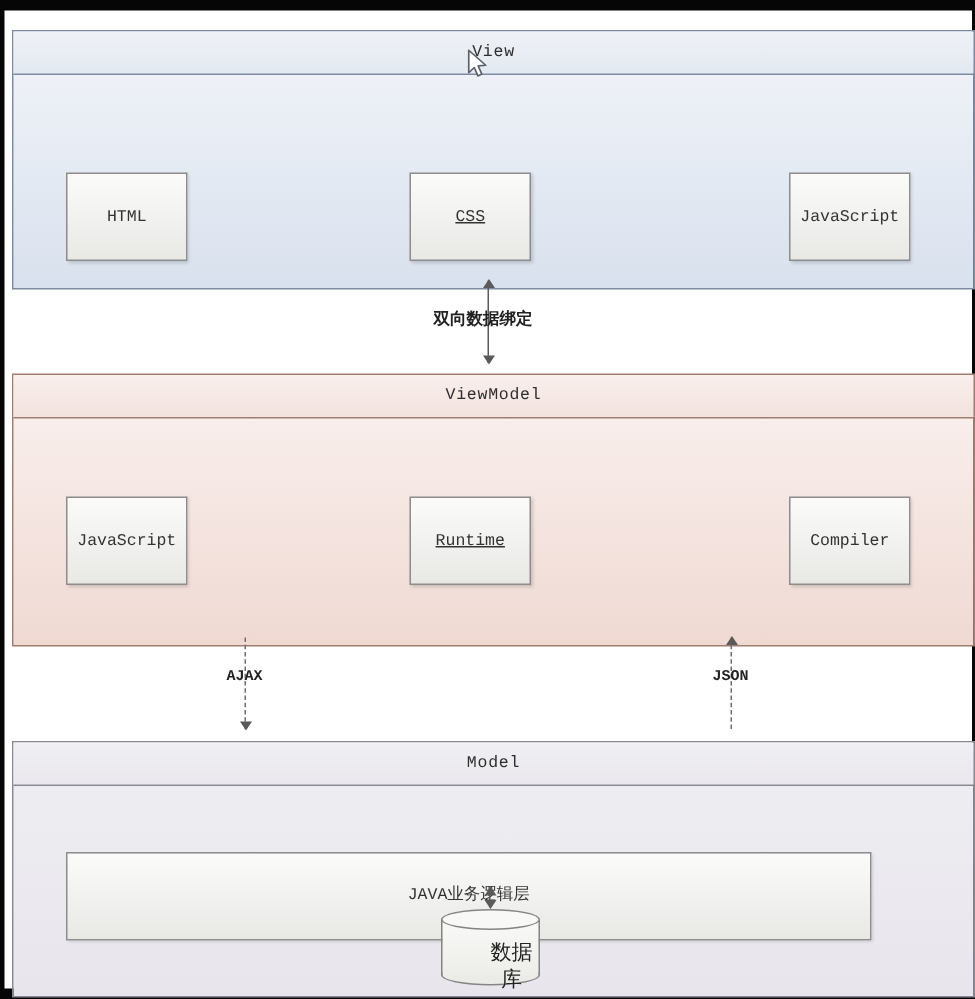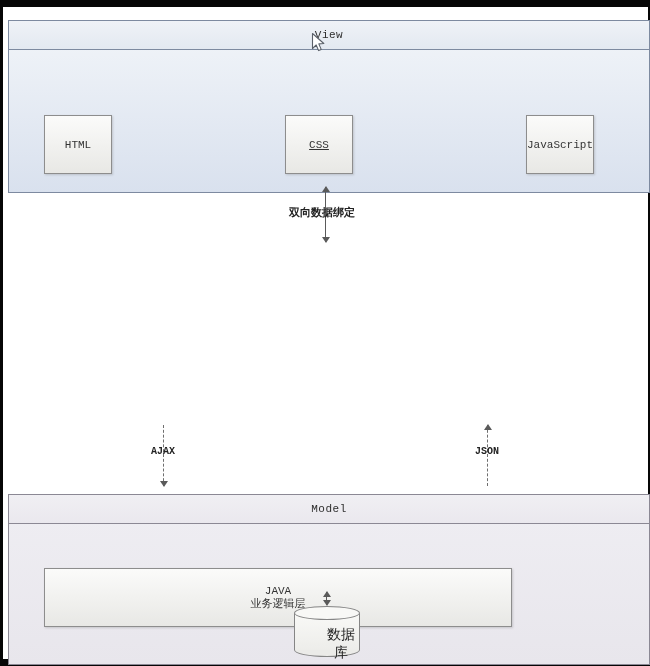--- a/index.html
+++ b/index.html
@@ -43,35 +43,35 @@
     top:487px;height:171px;border-color:#8b8894;
     background:linear-gradient(#efeef3,#e8e6ec);
   }
   #panel-model .panel-header{
     border-bottom:1px solid #8b8894;
     background:linear-gradient(#f0eff3,#eae8ee);
   }
   
   .node{
     position:absolute;box-sizing:border-box;
-    width:68px;height:59px;
+    width:81px;height:59px;
     border:1px solid #8d8d8d;
     background:linear-gradient(#fbfbfa,#e8e8e5);
     box-shadow:1px 1px 2px rgba(90,90,90,0.25);
     display:flex;align-items:center;justify-content:center;
     font-size:11px;color:#333;
   }
   .row-top{top:65px;}        
   .row-vm{top:52px;}         
   .col-left{left:35px;}
-  .col-mid{left:276px;text-decoration:underline;}
+  .col-mid{left:264px;text-decoration:underline;}
   .col-right{left:517px;}
   .node-wide{
-    left:35px;top:44px;width:468px;height:59px;
-    flex-direction:column;line-height:13px;
+    left:35px;top:44px;width:537px;height:59px;
+    flex-direction:row;line-height:13px;
   }
   
   .vline{position:absolute;width:0;}
   .solid{border-left:1px solid #5a5a5a;}
   .dashed{border-left:1px dashed #6f6f6f;}
   .arrow{position:absolute;width:0;height:0;left:-4px;}
   .arrow-up{top:-1px;border-left:4px solid transparent;border-right:4px solid transparent;border-bottom:6px solid #5a5a5a;}
   .arrow-down{bottom:-1px;border-left:4px solid transparent;border-right:4px solid transparent;border-top:6px solid #5a5a5a;}
   #conn-binding{left:325px;top:187px;height:55px;}
   #conn-ajax{left:163px;top:425px;height:61px;}
@@ -126,20 +126,36 @@
       </div>
       <div class="node row-top col-mid">
         <span>CSS</span>
       </div>
       <div class="node row-top col-right">
         <span>JavaScript</span>
       </div>
     </div>
   </section>
 
+  <section class="panel" id="panel-viewmodel">
+    <div class="panel-header">
+      <span>ViewModel</span>
+    </div>
+    <div class="panel-body">
+      <div class="node row-vm col-left">
+        <span>JavaScript</span>
+      </div>
+      <div class="node row-vm col-mid">
+        <span>Runtime</span>
+      </div>
+      <div class="node row-vm col-right">
+        <span>Compiler</span>
+      </div>
+    </div>
+  </section>
 
   <section class="panel" id="panel-model">
     <div class="panel-header">
       <span>Model</span>
     </div>
     <div class="panel-body">
       <div class="node node-wide">
         <span>JAVA</span>
         <span>业务逻辑层</span>
       </div>

